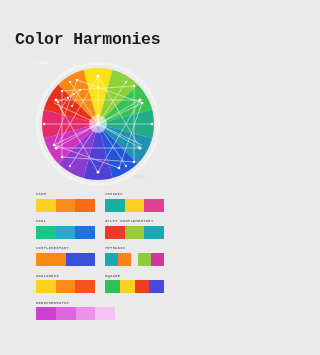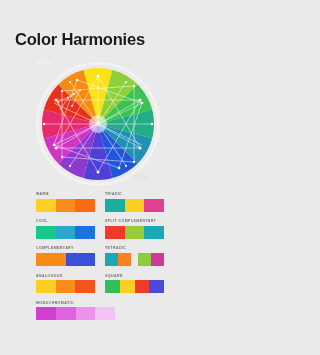--- a/index.html
+++ b/index.html
@@ -6,20 +6,21 @@
   html, body {
     width: 200px; height: 355px;
     background: #eaeaea;
     font-family: "Liberation Sans", sans-serif;
     overflow: hidden;
   }
   #page {
     position: relative;
     width: 200px; height: 276px;
     background: #eaeaea;
+    font-family: Liberation Mono, monospace;
   }
 
   
   #title {
     position: absolute;
     left: 15px; top: 30px;
     font-size: 16.5px;
     font-weight: bold;
     letter-spacing: -0.2px;
     color: #1b1b1b;

